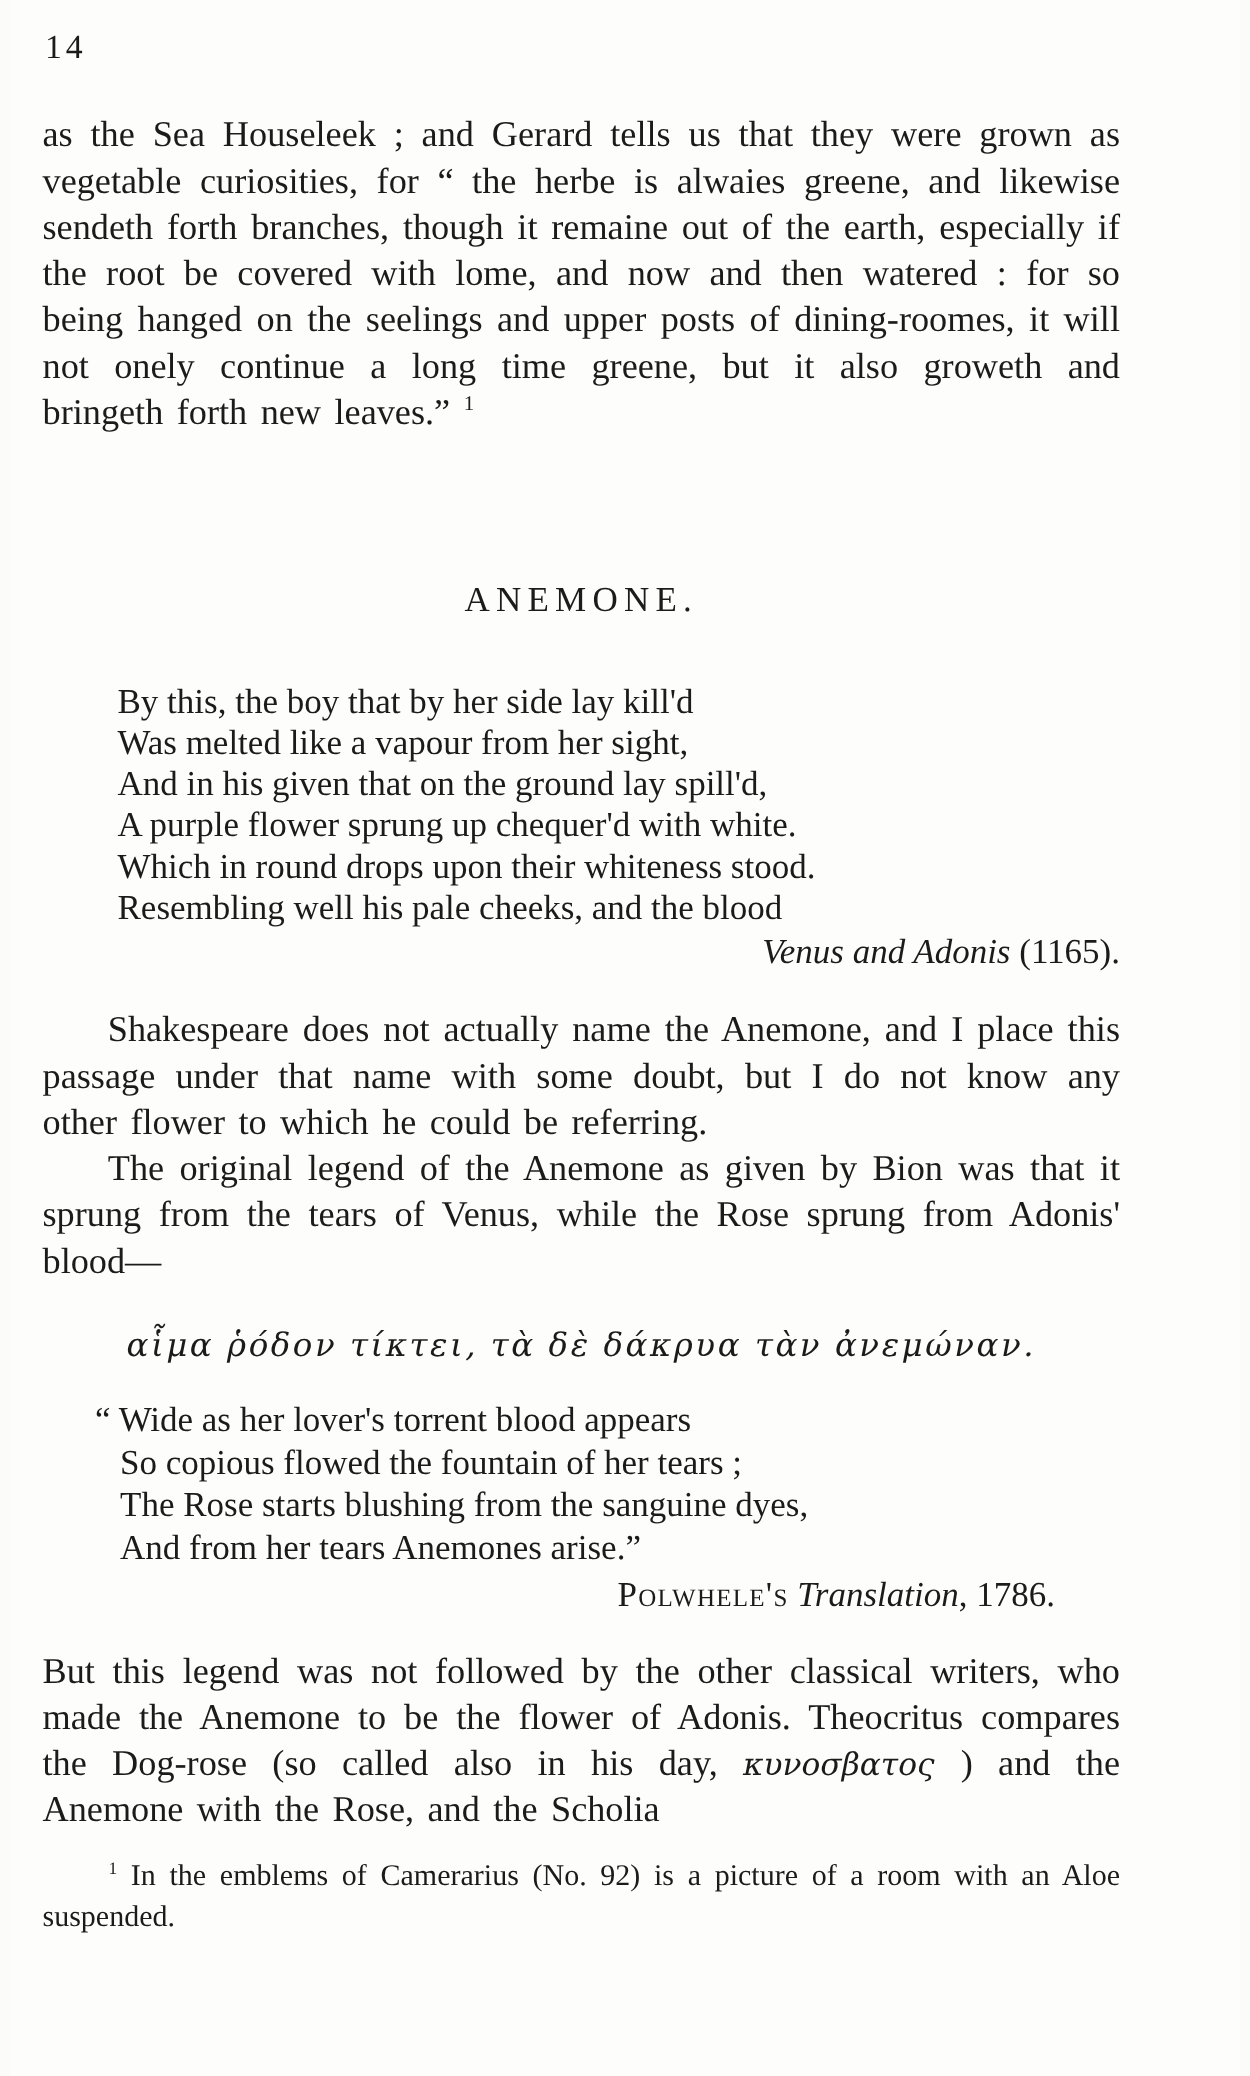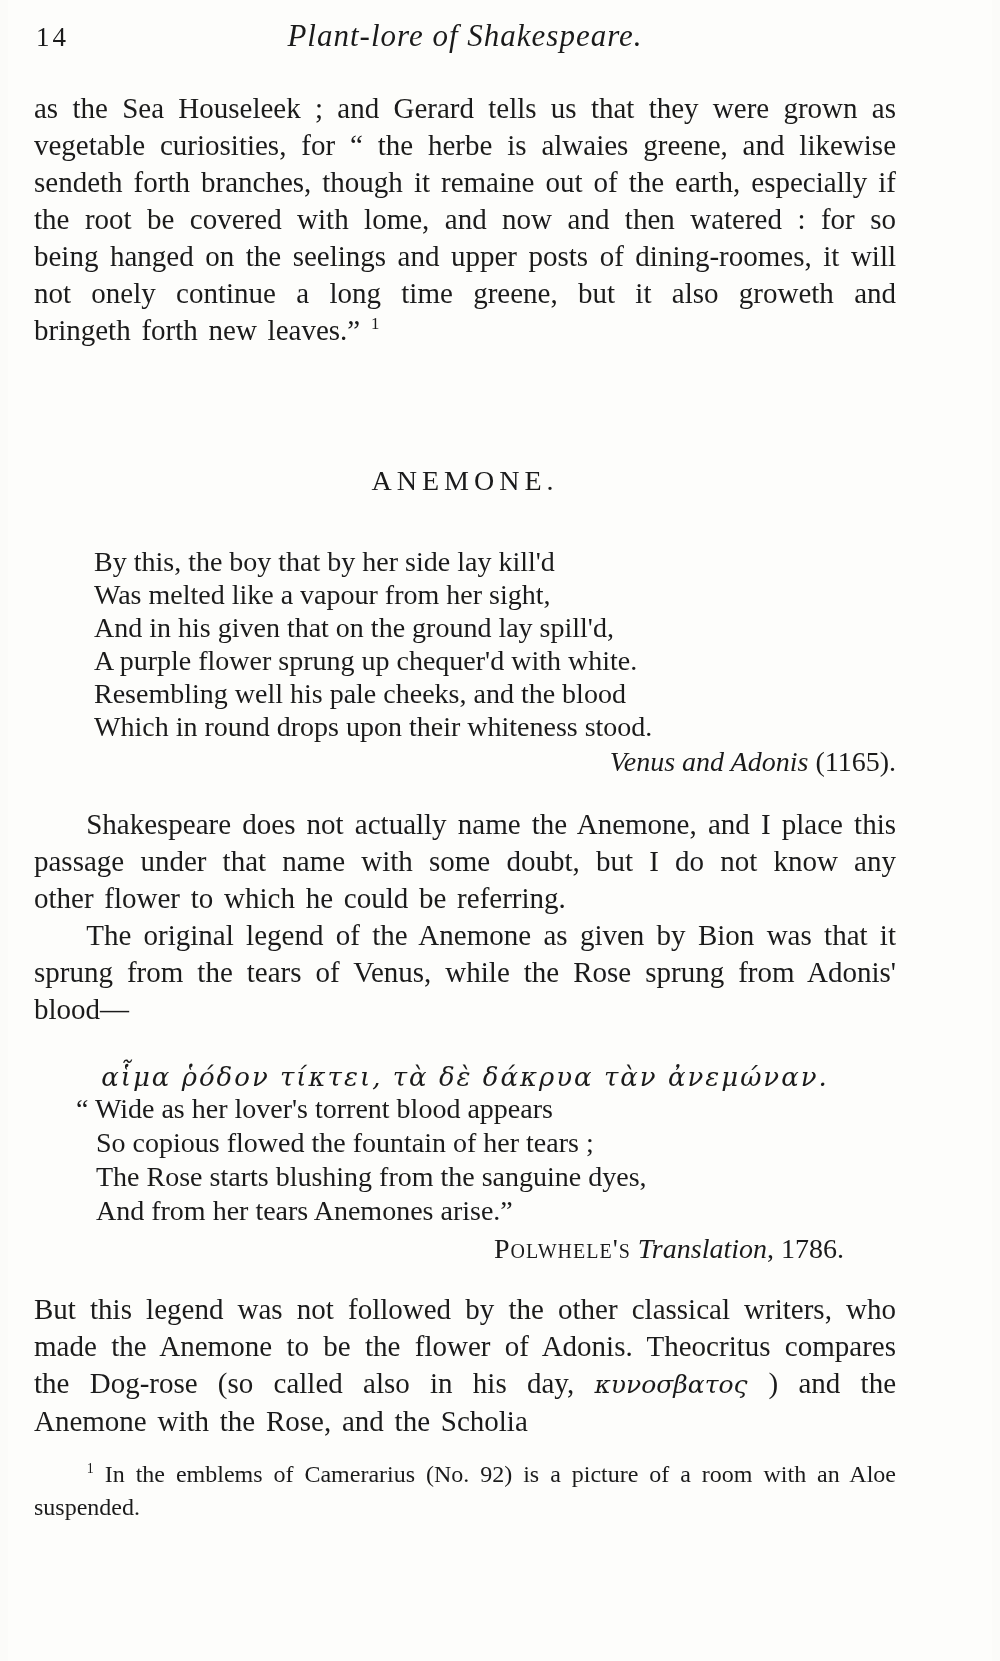--- a/index.html
+++ b/index.html
@@ -97,20 +97,21 @@
     font-size: 25px;
   }
   .bion-attr {
     margin-top: 5px;
     font-size: 28px;
     text-align: right;
   }
 
   
   .tquote {
+    margin-top: 28px;
     margin-left: 62px;
     font-size: 28px;
     line-height: 34px;
   }
   .tquote .hang { margin-left: -20px; }
   .polwhele-attr {
     margin-top: 5px;
     font-size: 28px;
     text-align: right;
     padding-right: 52px;
@@ -128,34 +129,33 @@
   }
   .footnote .fn-indent { display: inline-block; width: 2.2em; }
 </style>
 </head>
 <body>
 
 <div class="page">
 
   <div class="header">
     <span class="page-number">14</span>
-    <div class="running-title">Plant-lore of Shakespeare.</div>
   </div>
 
   <p class="para intro"><span>as the Sea Houseleek ; and Gerard tells us that they were grown as vegetable curiosities, for “ the herbe is alwaies greene, and likewise sendeth forth branches, though it remaine out of the earth, especially if the root be covered with lome, and now and then watered : for so being hanged on the seelings and upper posts of dining-roomes, it will not onely continue a long time greene, but it also groweth and bringeth forth new leaves.” </span><sup>1</sup></p>
 
   <div class="section-heading">ANEMONE.</div>
 
   <div class="poem">
     <div>By this, the boy that by her side lay kill'd</div>
     <div>Was melted like a vapour from her sight,</div>
     <div>And in his given that on the ground lay spill'd,</div>
     <div>A purple flower sprung up chequer'd with white.</div>
+    <div>Which in round drops upon their whiteness stood.</div>
     <div>Resembling well his pale cheeks, and the blood</div>
-    <div>Which in round drops upon their whiteness stood.</div>
   </div>
   <div class="attribution"><span class="it">Venus and Adonis</span><span> (1165).</span></div>
 
   <div class="body-paras">
     <p class="para indent">Shakespeare does not actually name the Anemone, and I place this passage under that name with some doubt, but I do not know any other flower to which he could be referring.</p>
     <p class="para indent">The original legend of the Anemone as given by Bion was that it sprung from the tears of Venus, while the Rose sprung from Adonis' blood—</p>
   </div>
 
   <div class="greek-line">αἷμα ῥόδον τίκτει, τὰ δὲ δάκρυα τὰν ἀνεμώναν.</div>
 

